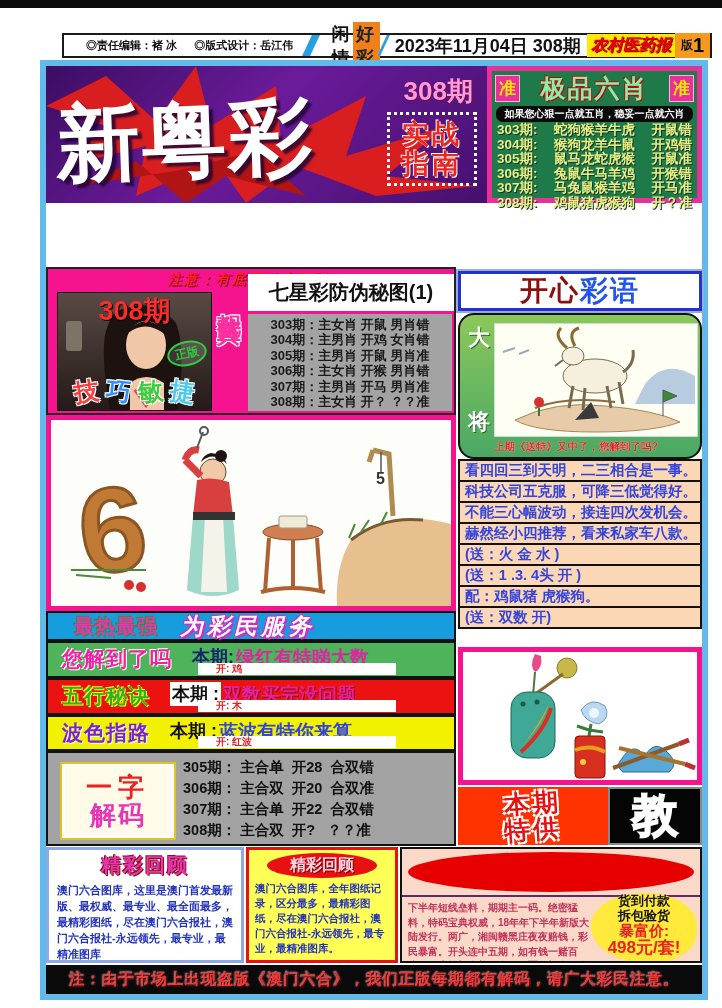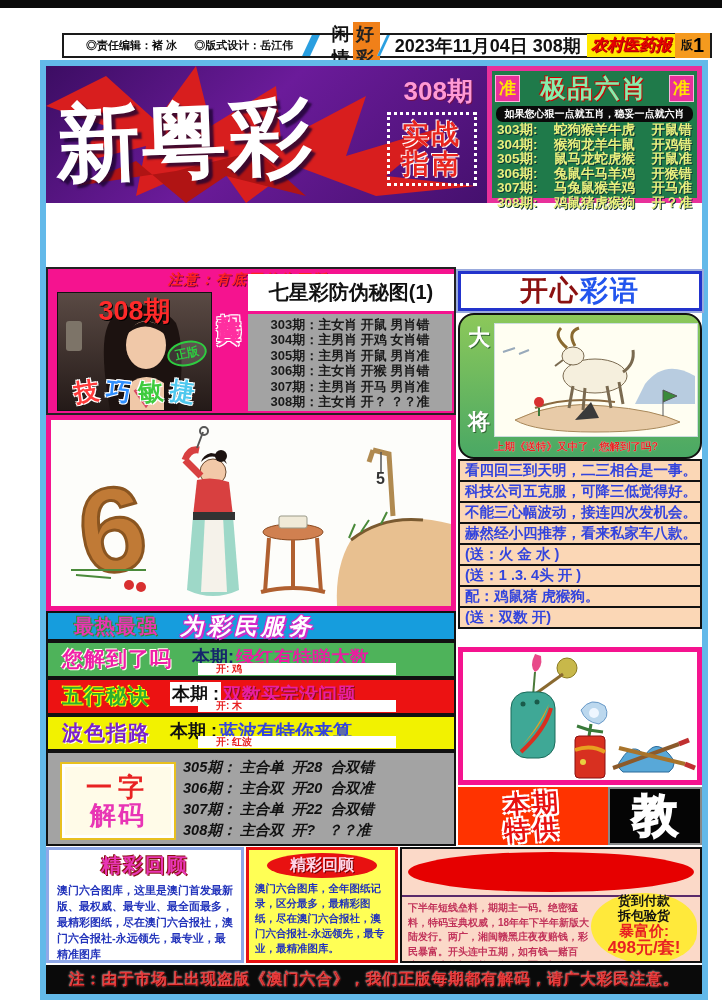--- a/index.html
+++ b/index.html
@@ -109,21 +109,21 @@
   .svc-open{position:absolute;left:150px;bottom:1px;width:180px;height:12px;background:#fff;
     font-size:10px;font-weight:900;color:#e82222;line-height:12px;padding-left:18px;}
 
   
   .yizi{left:0;top:685px;width:410px;height:95px;background:#a3a3a3;border:2px solid #111;box-sizing:border-box;}
   .yz-label{position:absolute;left:14px;top:11px;width:106px;height:68px;background:#fffbe8;border:3px solid #fff;
     outline:2px solid #e8c020;display:flex;flex-direction:column;align-items:center;justify-content:center;}
   .yz-l1{font-size:26px;font-weight:900;color:#e82222;line-height:28px;letter-spacing:6px;}
   .yz-l2{font-size:26px;font-weight:900;color:#e835b5;line-height:28px;letter-spacing:2px;}
   .yz-rows{position:absolute;left:135px;top:4px;}
-  .yz-row{font-size:14.5px;font-weight:900;color:#111;line-height:21px;white-space:pre;font-style:italic;}
+  .yz-row{font-size:14.5px;font-weight:900;color:#111;line-height:21px;white-space:pre;}
 
   
   .happy-head{left:412px;top:205px;width:244px;height:40px;background:#fff;border:3px solid #2233cc;box-sizing:border-box;
     display:flex;align-items:center;justify-content:center;box-shadow:0 0 0 2px #9ad;}
   .hh-l{font-size:28px;font-weight:900;color:#8b1111;letter-spacing:2px;}
   .hh-r{font-size:28px;font-weight:900;color:#2255ee;letter-spacing:2px;}
   .goat-box{left:412px;top:247px;width:244px;height:146px;background:linear-gradient(180deg,#8cc85a,#4aa864);
     border:2px solid #111;border-radius:16px;box-sizing:border-box;overflow:hidden;}
   .gb-char{position:absolute;color:#fff;font-size:22px;font-weight:900;text-shadow:1px 1px 0 #363;}
   .gb-top{left:8px;top:8px;} .gb-bottom{left:8px;bottom:20px;}

